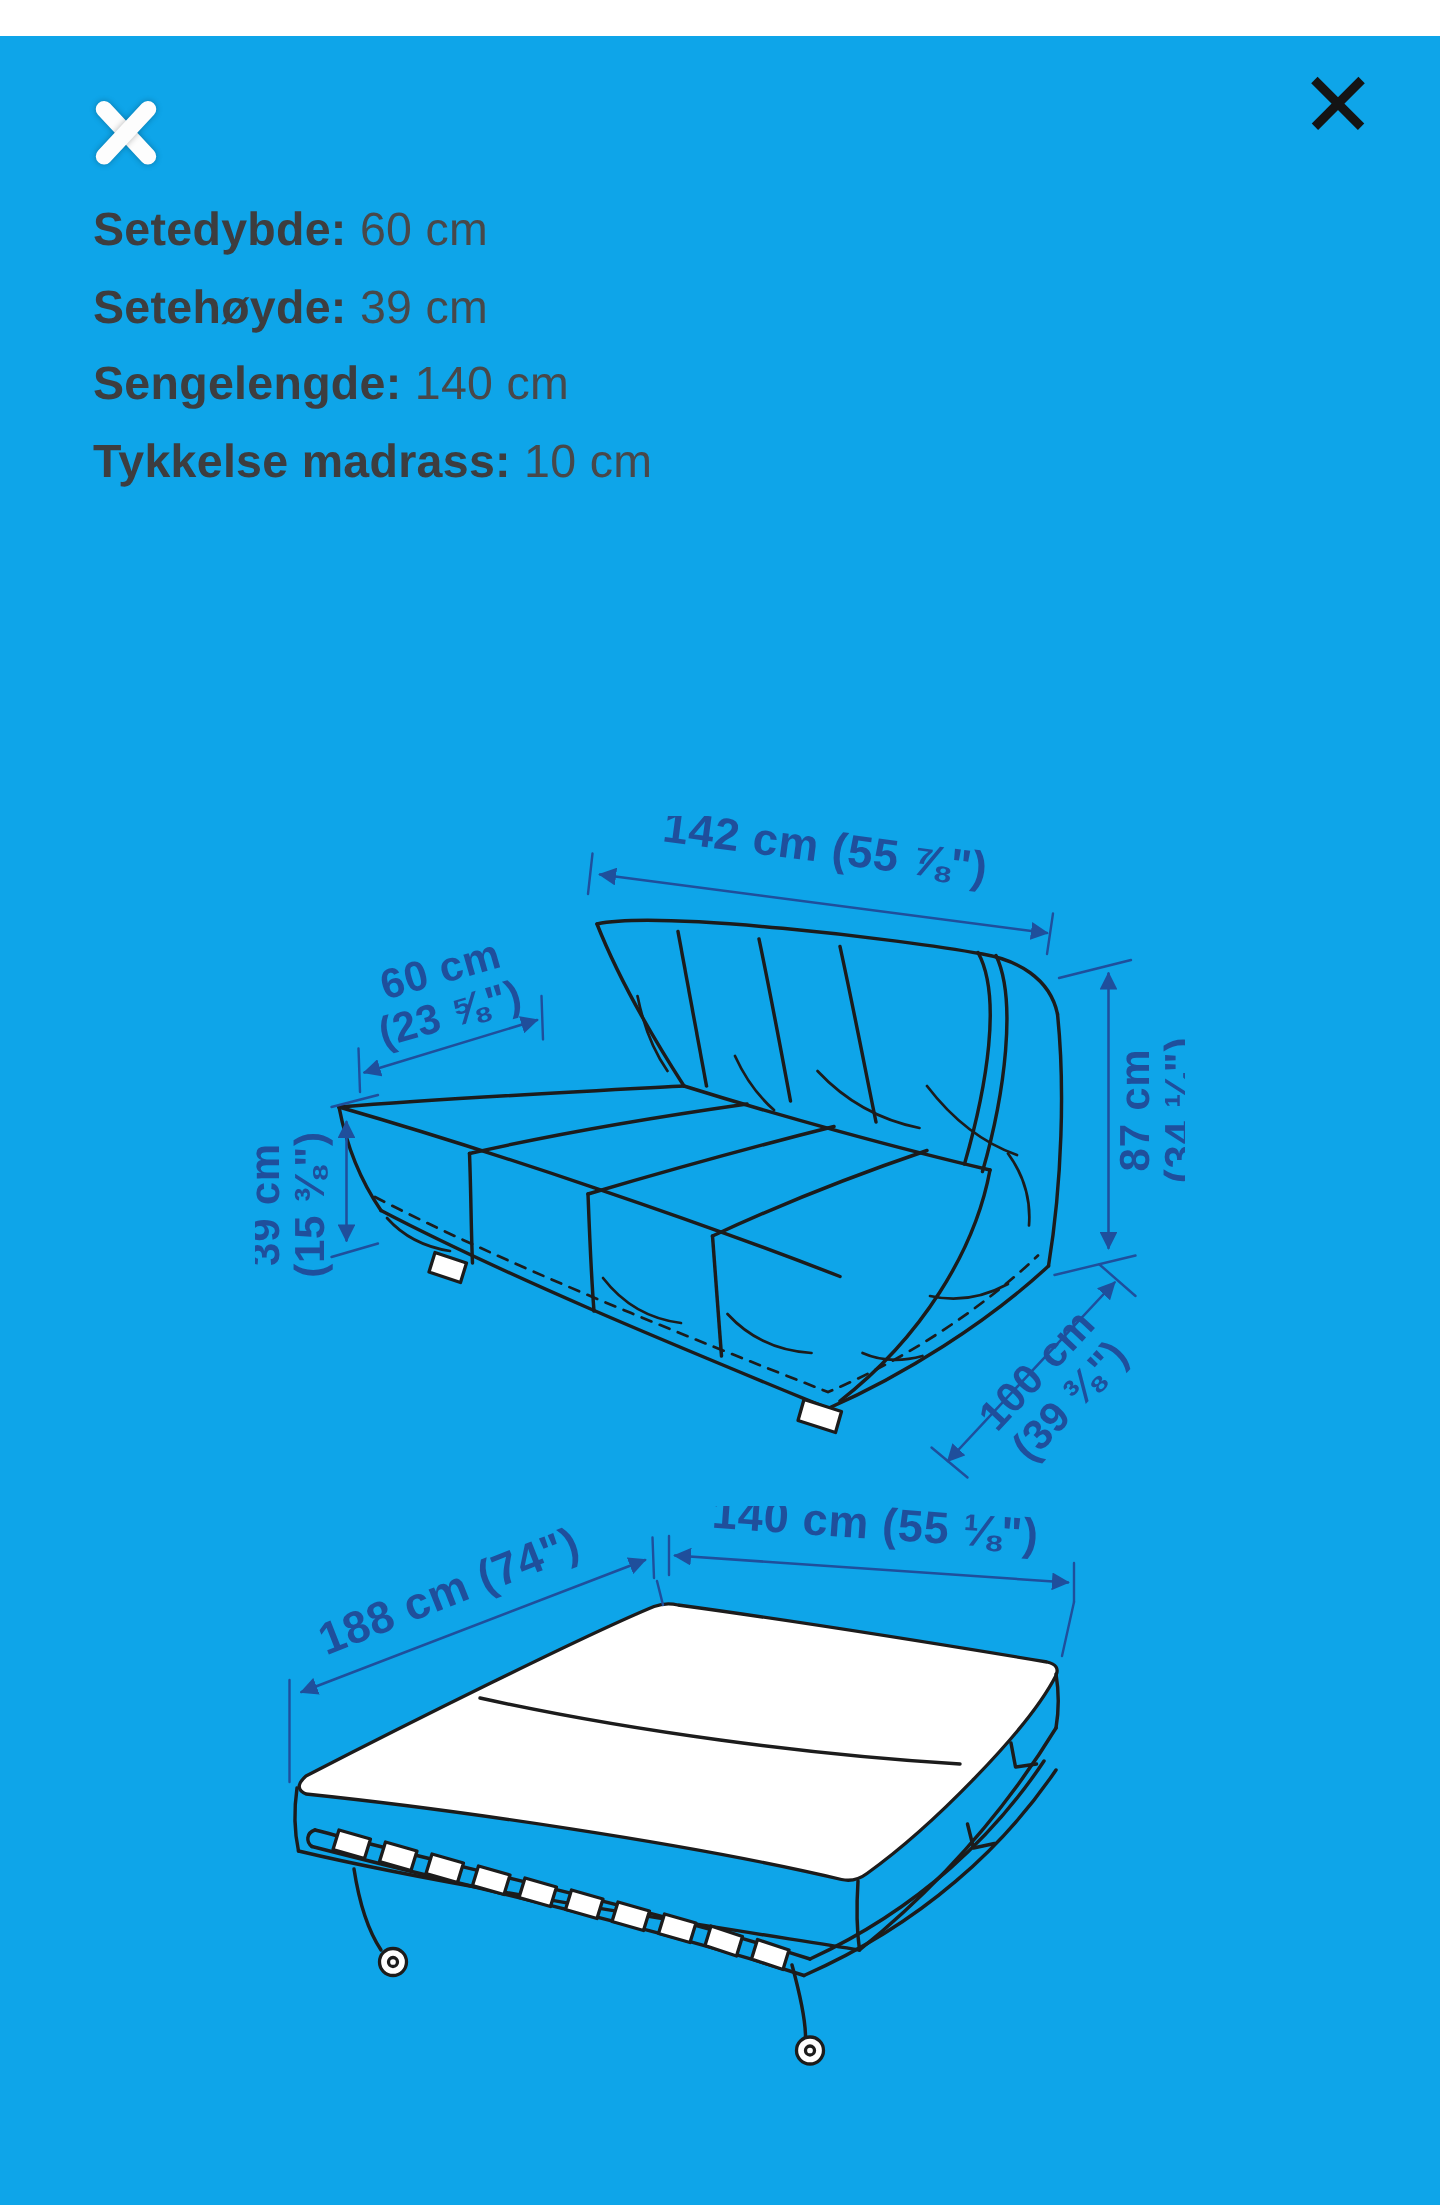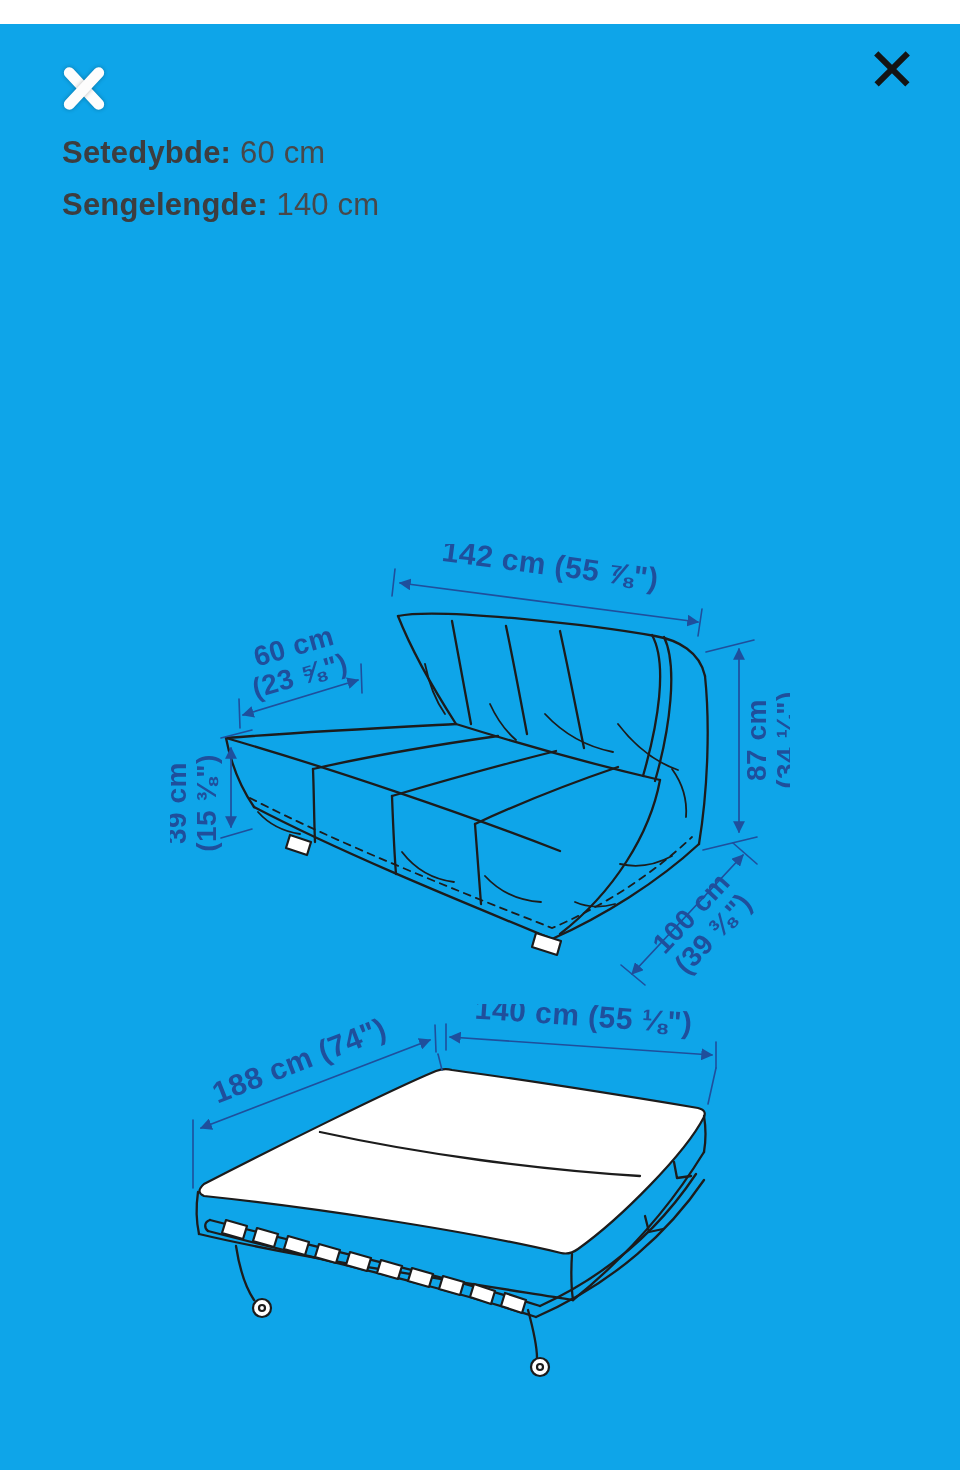--- a/index.html
+++ b/index.html
@@ -58,21 +58,23 @@
     <span class="bar b2"></span>
   </div>
 
   <button class="close-btn">
     <span class="bar b1"></span>
     <span class="bar b2"></span>
   </button>
 
   <ul class="specs">
     <li><b>Setedybde:</b> <span>60 cm</span></li>
+    <li><b>Setehøyde:</b> <span>39 cm</span></li>
     <li><b>Sengelengde:</b> <span>140 cm</span></li>
+    <li><b>Tykkelse madrass:</b> <span>10 cm</span></li>
   </ul>
 
   <svg class="diagram sofa-svg" width="620" height="450" viewBox="170 520 620 450">
     <defs>
       <marker id="ahS" viewBox="0 0 10 10" refX="9" refY="5" markerWidth="7" markerHeight="7" orient="auto-start-reverse" markerUnits="strokeWidth">
         <path d="M0 0 L10 5 L0 10 z" fill="#1f4f9c"></path>
       </marker>
     </defs>
 
     <g>

